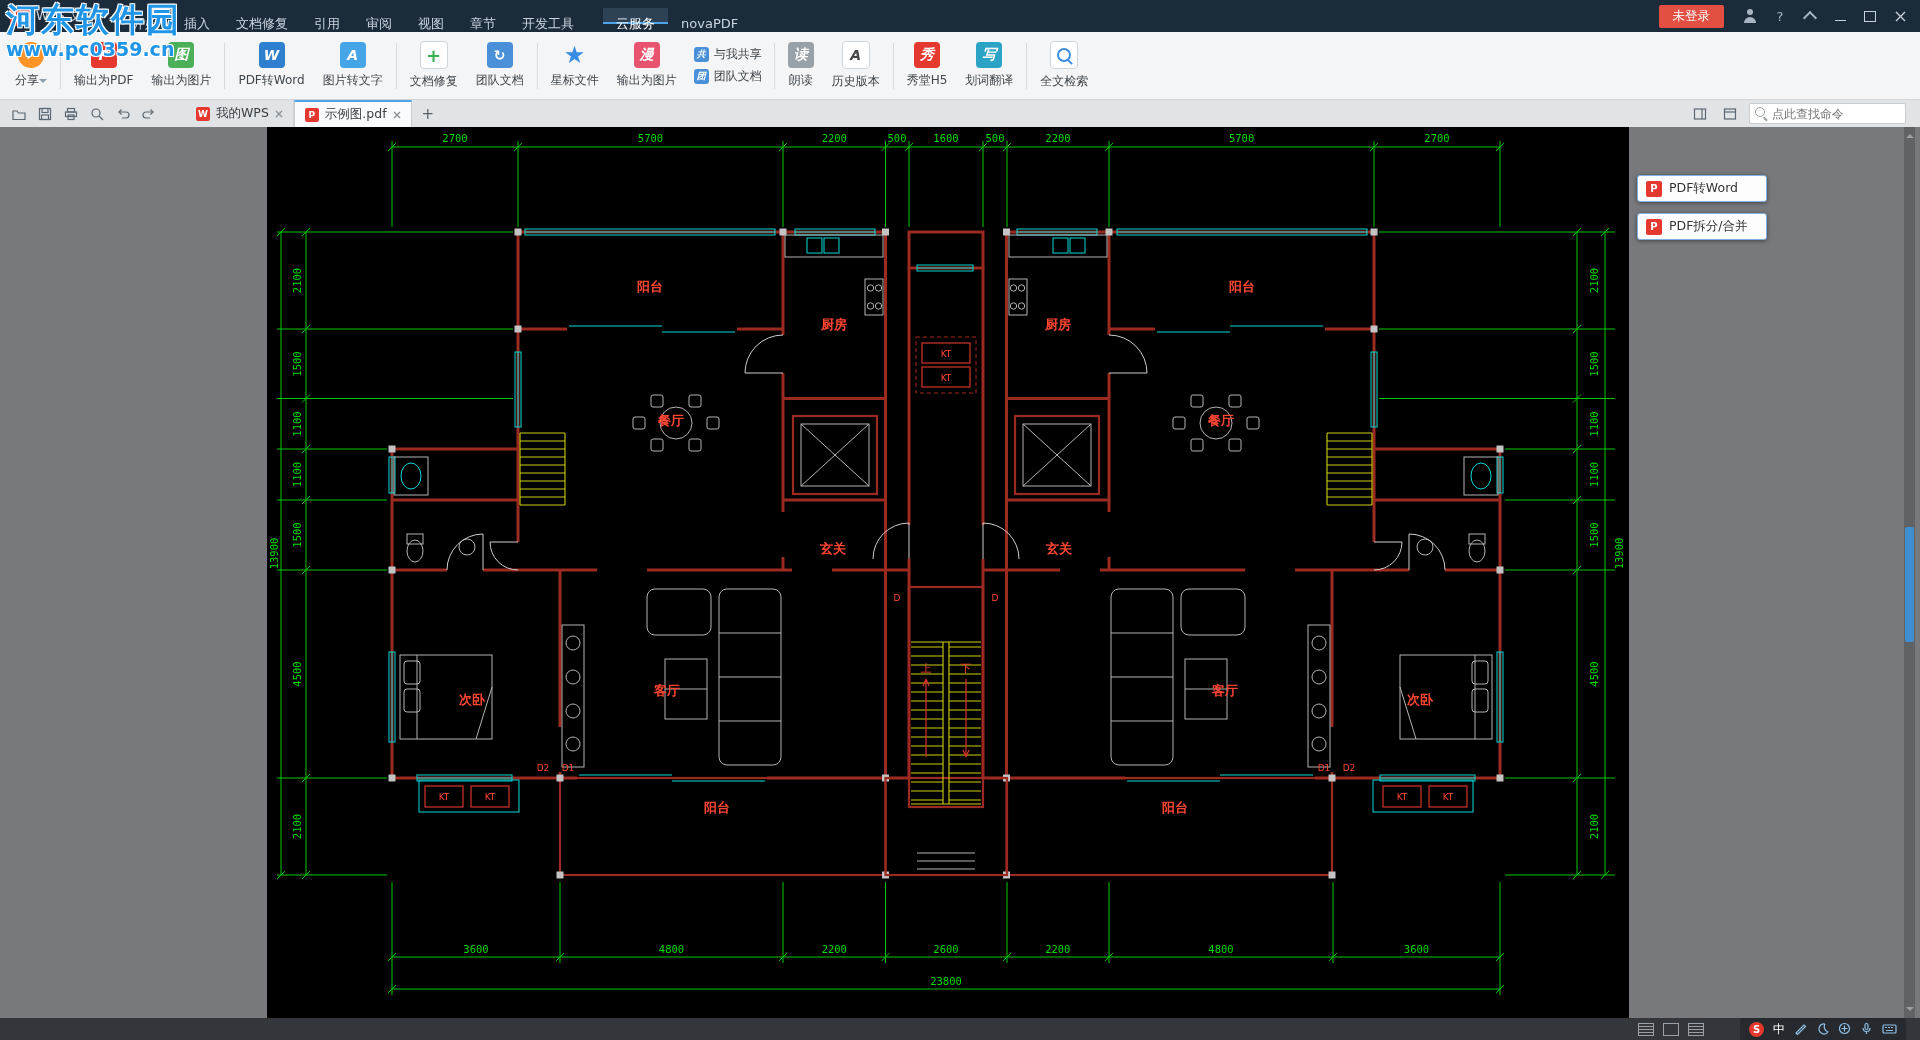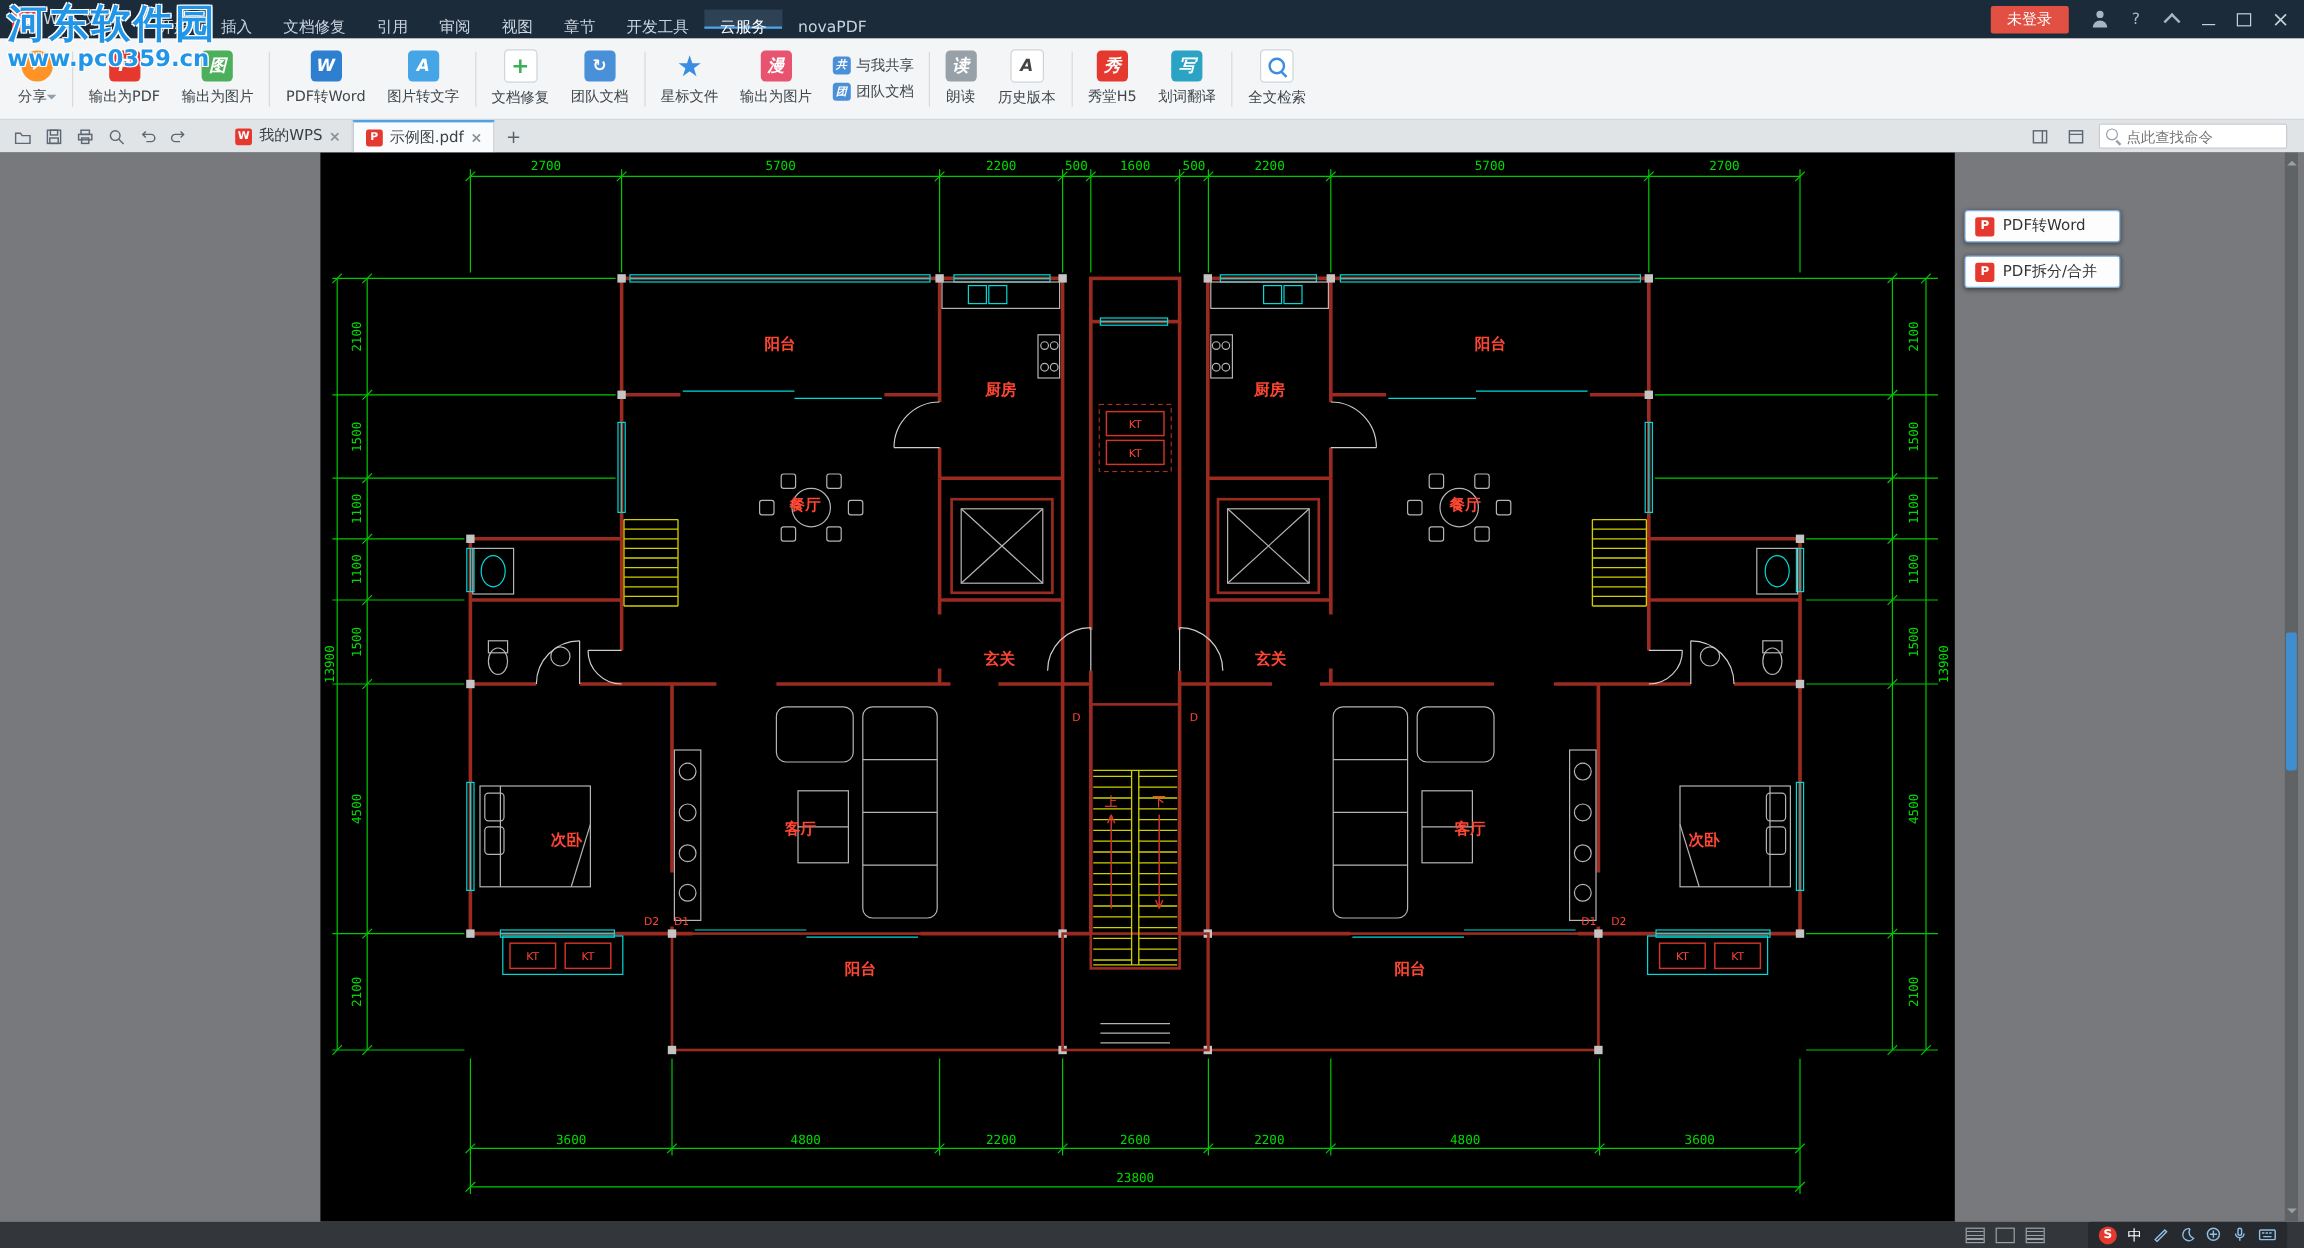--- a/index.html
+++ b/index.html
@@ -5,21 +5,21 @@
   html,body{margin:0;padding:0;background:#77797c;font-family:"DejaVu Sans","Liberation Sans",sans-serif;}
   .screen{position:relative;width:1920px;height:1040px;overflow:hidden;background:#77797c;display:flex;flex-direction:column;}
 
   
   .titlebar{height:32px;background:#1c2b3a;display:flex;align-items:center;color:#c9d4de;font-size:13px;flex:none;}
   .applogo{display:flex;align-items:center;gap:6px;padding:0 10px;}
   .applogo .wbox{width:20px;height:20px;background:#e5392f;border-radius:3px;color:#fff;font-weight:bold;font-size:13px;display:flex;align-items:center;justify-content:center;}
   .dcaret{width:0;height:0;border:4px solid transparent;border-top-color:#8fa0af;margin-top:4px;}
   .menus{display:flex;height:16px;}
   .menu{padding:0 13px;line-height:32px;cursor:default;}
-  .menu.active{background:#2e4256;color:#fff;box-shadow:inset 0 -2px 0 #4da3e8;}
+  .menu.active{background:#2e4256;color:#fff;box-shadow:inset 0 -2px 0 #4da3e8;margin-left:16px;}
   .tright{margin-left:auto;display:flex;align-items:center;gap:2px;padding-right:6px;}
   .loginbtn{background:#e25043;color:#fff;font-size:12.5px;padding:3px 14px;border-radius:2px;margin-right:10px;}
   .tico{width:28px;height:24px;display:flex;align-items:center;justify-content:center;color:#a9b6c1;font-size:13px;}
   .person{position:relative;width:14px;height:14px;}
   .person::before{content:"";position:absolute;left:4px;top:0;width:6px;height:6px;border-radius:50%;background:#a9b6c1;}
   .person::after{content:"";position:absolute;left:1px;bottom:0;width:12px;height:6px;border-radius:6px 6px 0 0;background:#a9b6c1;}
   .chev{width:8px;height:8px;border-left:2px solid #a9b6c1;border-top:2px solid #a9b6c1;transform:rotate(45deg);margin-top:4px;}
   .minico{width:11px;height:1px;background:#c7d0d8;margin-top:8px;}
   .maxico{width:10px;height:9px;border:1.5px solid #c7d0d8;}
 

